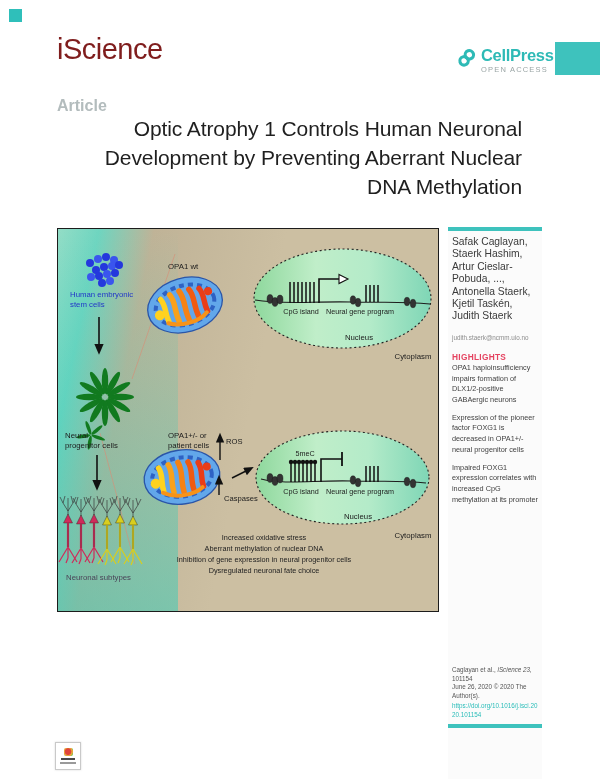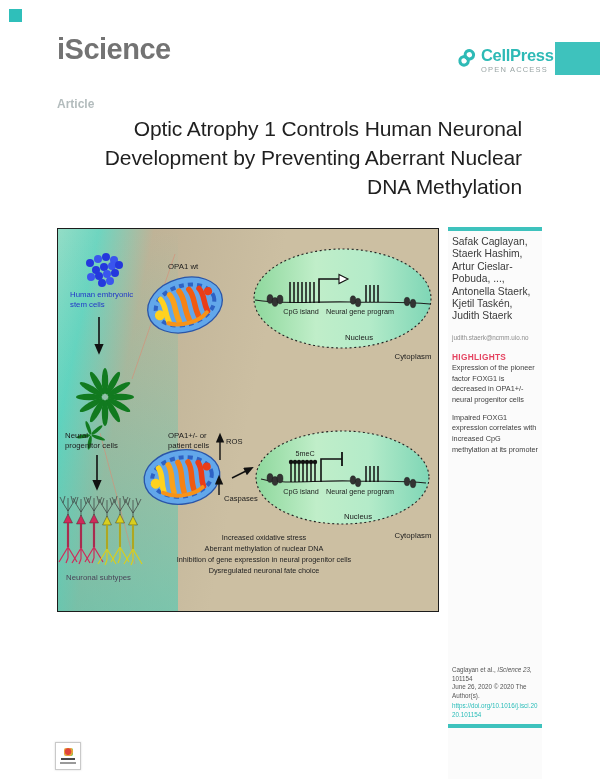--- a/index.html
+++ b/index.html
@@ -1,26 +1,26 @@
 <!DOCTYPE html>
 <html><head>
 <meta charset="utf-8">
 <style>
   html,body{margin:0;padding:0;background:#fff;}
   .page{position:relative;width:600px;height:779px;background:#ffffff;overflow:hidden;
         font-family:"Liberation Sans",sans-serif;color:#222;}
   .corner-mark{position:absolute;left:9px;top:9px;width:13px;height:13px;background:#2fbfba;}
-  .journal-logo{position:absolute;left:57px;top:33px;font-size:29px;font-weight:700;
-        color:#737373;letter-spacing:-0.5px;}
+  .journal-logo{position:absolute;left:57px;top:33px;font-size:29px;font-weight:400;
+        color:#7f1d1d;letter-spacing:-0.5px;}
   .cp-wrap{position:absolute;left:456px;top:47px;display:flex;align-items:flex-start;}
   .cp-icon{width:22px;height:20px;margin-right:3px;margin-top:1px;}
   .cp-word{font-size:16.5px;font-weight:700;color:#2ebab6;letter-spacing:-0.3px;line-height:17px;}
   .cp-oa{font-size:7.5px;color:#9aa5a5;letter-spacing:1.2px;margin-top:1px;}
   .header-tab{position:absolute;left:555px;top:42px;width:45px;height:33px;background:#3ec2bd;}
-  .article-type{position:absolute;left:57px;top:97px;font-size:12px;font-weight:600;color:#b3bcbd;text-align:right;}
+  .article-type{position:absolute;left:57px;top:97px;font-size:16px;font-weight:600;color:#b3bcbd;text-align:right;}
   .title{position:absolute;left:57px;top:114px;width:465px;margin:0;font-size:21px;line-height:29px;
         font-weight:400;color:#1f1f1f;letter-spacing:-0.1px;text-align:right;}
   .figure{position:absolute;left:57px;top:228px;width:380px;height:382px;border:1px solid #1c1c1c;}
   .figure svg{display:block;font-family:"Liberation Sans",sans-serif;}
 
   .sidebar{position:absolute;left:448px;top:227px;width:94px;height:614px;background:#fbfbfb;}
   .side-bar-top{position:absolute;left:0;top:0;width:94px;height:3.5px;background:#3ec2bd;}
   .side-bar-bottom{position:absolute;left:0;top:497px;width:94px;height:4px;background:#3ec2bd;}
   .authors{position:absolute;left:4px;top:9px;width:88px;font-size:10.3px;line-height:12.4px;color:#3a3a3a;}
   .email{position:absolute;left:4px;top:107px;width:88px;font-size:6.3px;color:#8c8c8c;}
@@ -288,20 +288,21 @@
       <div>Staerk Hashim,</div>
       <div>Artur Cieslar-</div>
       <div>Pobuda, ...,</div>
       <div>Antonella Staerk,</div>
       <div>Kjetil Taskén,</div>
       <div>Judith Staerk</div>
     </div>
     <div class="email">judith.staerk@ncmm.uio.no</div>
     <div class="hl-title">HIGHLIGHTS</div>
     <div class="hl-list">
+      <p>OPA1 haploinsufficiency impairs formation of DLX1/2-positive GABAergic neurons</p>
       <p>Expression of the pioneer factor FOXG1 is decreased in OPA1+/- neural progenitor cells</p>
       <p>Impaired FOXG1 expression correlates with increased CpG methylation at its promoter</p>
     </div>
     <div class="cite">
       <span>Caglayan et al., </span><i>iScience 23,</i><span> 101154</span>
       <div>June 26, 2020 © 2020 The Author(s).</div>
       <div class="doi">https://doi.org/10.1016/j.isci.2020.101154</div>
     </div>
     <div class="side-bar-bottom"></div>
   </aside>

